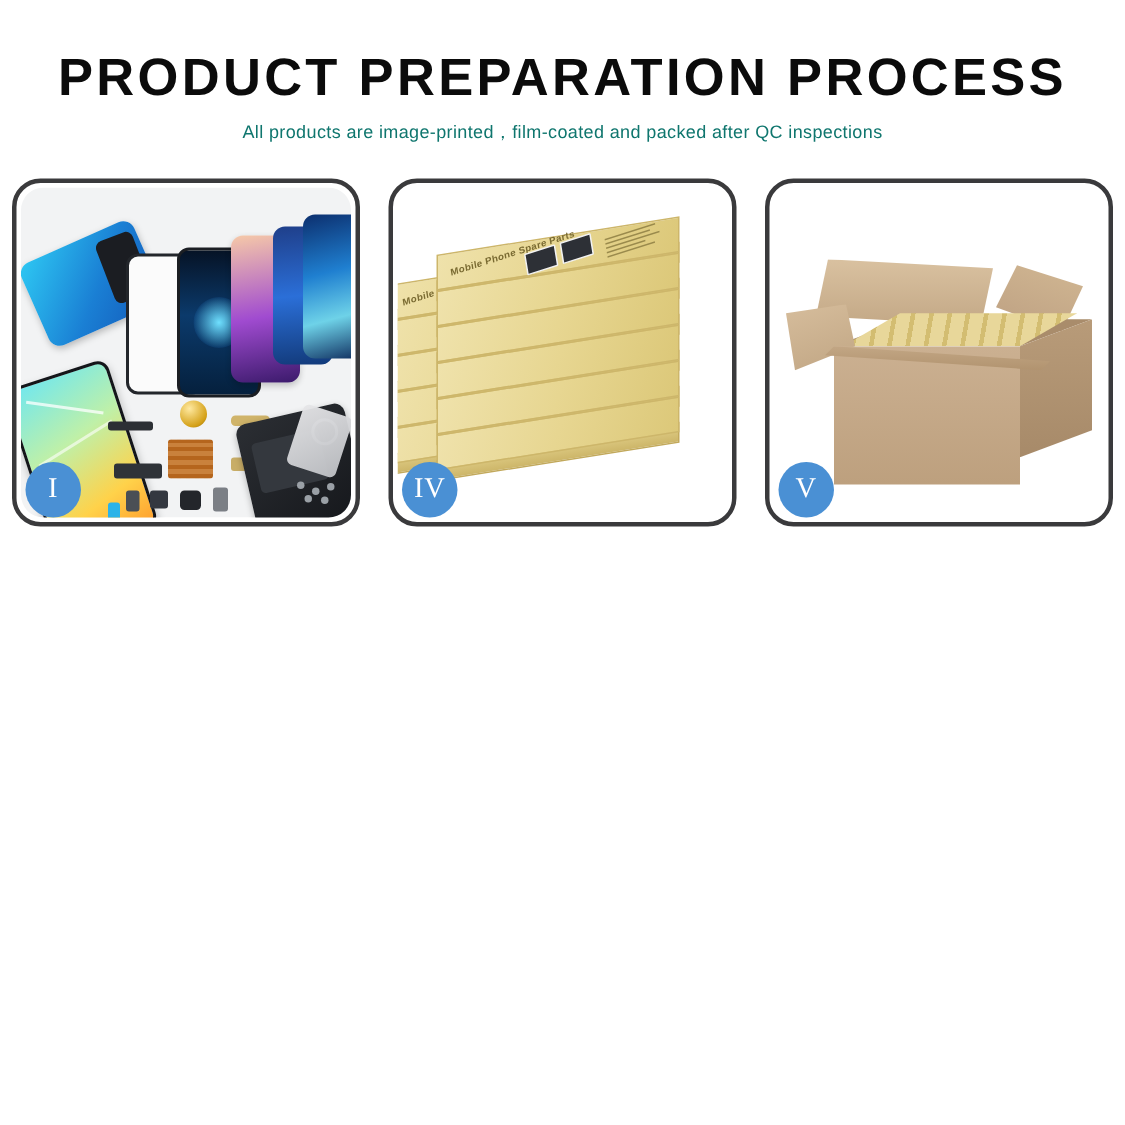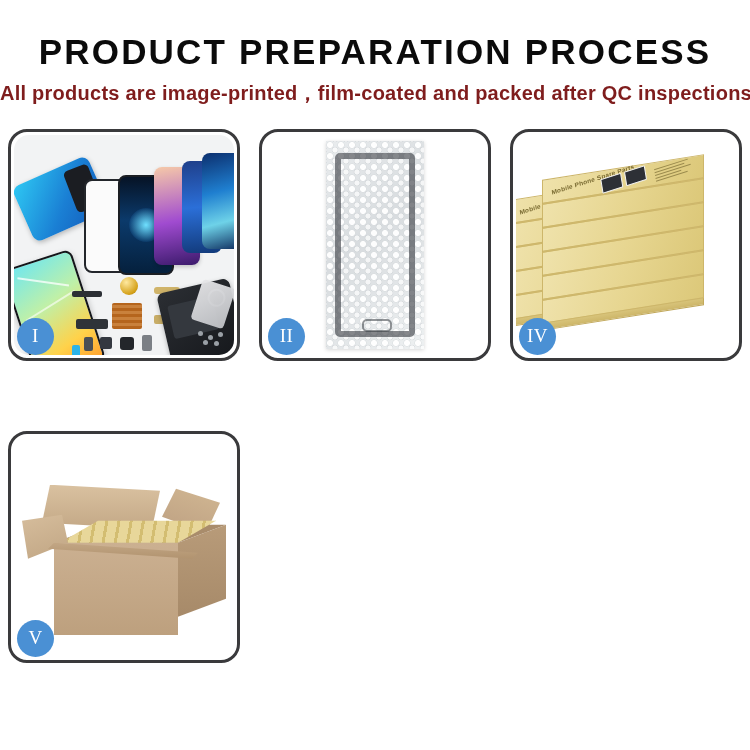--- a/index.html
+++ b/index.html
@@ -23,23 +23,23 @@
     font-size:35px;
     font-weight:700;
     letter-spacing:2.2px;
     color:#0b0b0b;
     line-height:1.05;
     font-family:"Liberation Sans", sans-serif;
     white-space:nowrap;
   }
   .subtitle{
     margin-top:9px;
-    font-size:20px;
-    font-weight:700;
-    color:#7f1d1d;
+    font-size:12px;
+    font-weight:400;
+    color:#0f766e;
     letter-spacing:0.25px;
     white-space:nowrap;
   }
   
   .grid{
     margin-top:22px;
     width:726px;
     display:grid;
     grid-template-columns:repeat(3,232px);
     grid-template-rows:repeat(2,232px);
@@ -277,28 +277,20 @@
               <i style="left:10px;top:4px"></i>
               <i style="left:20px;top:1px"></i>
             <i style="left:5px;top:9px"></i>
               <i style="left:16px;top:10px"></i>
           </div>
         </div>
       </div>
       <div class="badge">I</div>
     </div>
 
-    <div class="card">
-      <div class="card-photo">
-        <div class="p2">
-          <div class="bw"></div>
-        </div>
-      </div>
-      <div class="badge">II</div>
-    </div>
 
 
     <div class="card">
       <div class="card-photo">
         <div class="p4">
 
           <div class="stackL">
             <div class="ybox">
               <div class="side"></div>
               <div class="top">

